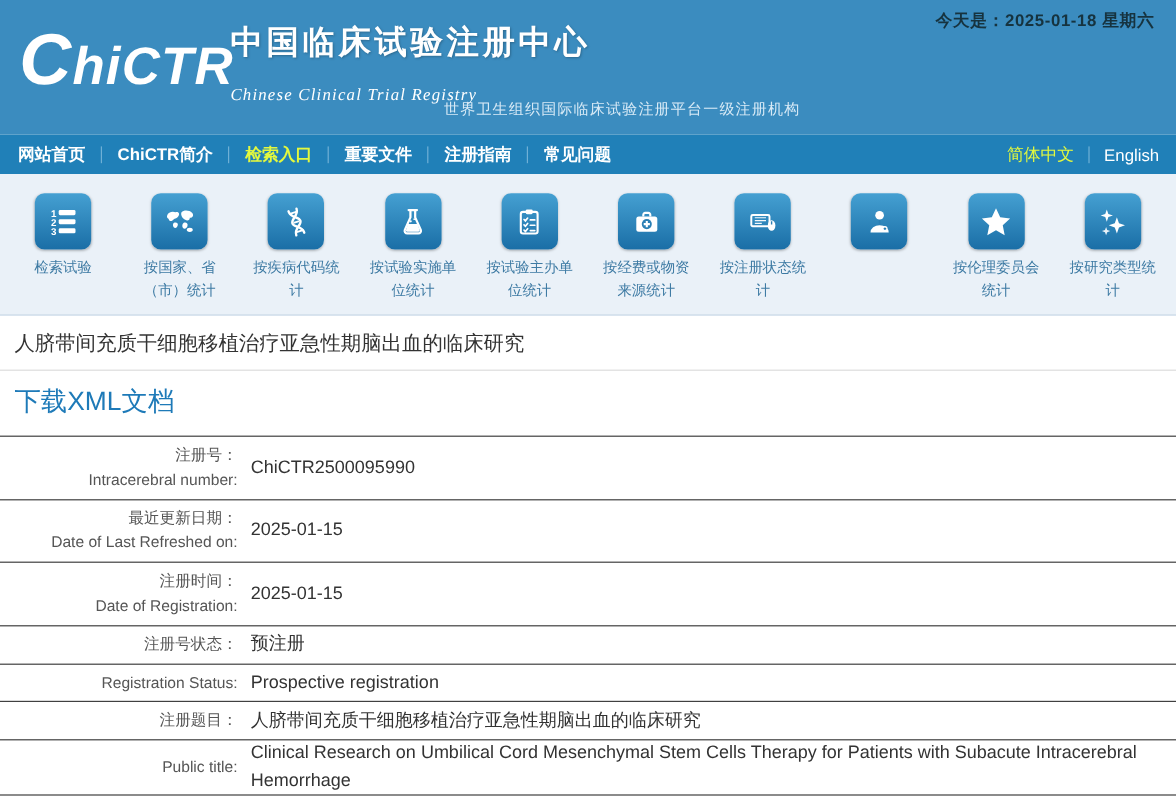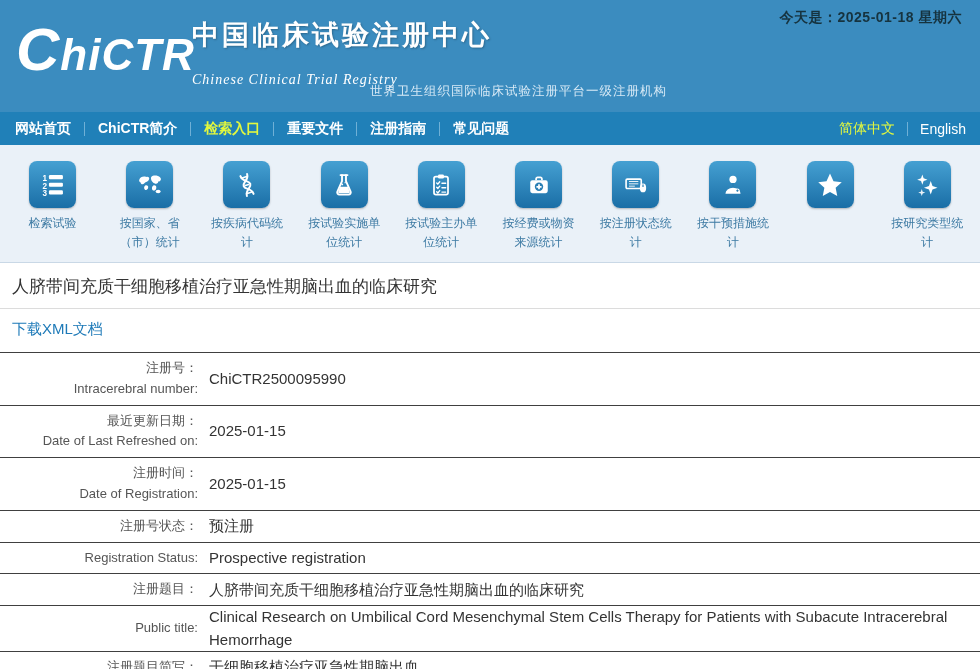--- a/index.html
+++ b/index.html
@@ -45,21 +45,21 @@
           background:linear-gradient(var(--tile-blue-top,#45a0d2),var(--tile-blue-bottom,#1a6ea6));
           display:flex; align-items:center; justify-content:center;
           box-shadow:0 1px 2px rgba(0,0,0,.25); }
   .tool-label { margin-top:6px; width:80px; font-size:12px; line-height:1.55;
                 color:var(--tool-label-blue,#3d7aa3); text-align:center; }
 
   
   .page-title { font-size:17px; color:#333; padding:12px 12px 10px;
                 border-bottom:1px solid #dcdcdc; }
   .download-row { padding:11px 12px 13px; }
-  .download-link { font-size:15px; color:var(--link-blue,#1e7ab8); cursor:pointer; }
+  .download-link { font-size:22px; color:var(--link-blue,#1e7ab8); cursor:pointer; }
 
   .dtable { width:100%; }
   .trow { display:flex; align-items:center; border-top:1px solid #404040; }
   .tlabel { width:198px; flex-shrink:0; text-align:right; color:#555;
             font-size:13px; line-height:1.6; padding:5px 0; }
   .tvalue { padding-left:11px; color:#333; font-size:15px; line-height:1.5; }
 </style>
 </head>
 <body>
 
@@ -198,29 +198,29 @@
   <div class="tool">
     <div class="tile">
       <svg viewBox="0 0 24 24" width="28" height="28" fill="#fff">
         <circle cx="12" cy="7.2" r="3.1"></circle>
         <path d="M5.5 19.5 a6.5 5.2 0 0 1 13 0 Z"></path>
         <circle cx="15.8" cy="16.8" r="1.9" fill="#fff"></circle>
         <path d="M15.8 15.9 v1.8 M14.9 16.8 h1.8" stroke="#2a7fb4" stroke-width="0.9" fill="none"></path>
         <path d="M12 10.6 v3.4" stroke="#2a7fb4" stroke-width="1.1" fill="none"></path>
       </svg>
     </div>
-    <div class="tool-label">按干预措施统计</div>
   </div>
 
   <div class="tool">
     <div class="tile">
       <svg viewBox="0 0 24 24" width="30" height="30" fill="#fff">
         <path d="M12 2.8 L14.8 8.9 21.4 9.7 16.5 14.2 17.8 20.8 12 17.5 6.2 20.8 7.5 14.2 2.6 9.7 9.2 8.9 Z"></path>
       </svg>
     </div>
+    <div class="tool-label">按伦理委员会统计</div>
   </div>
 
   <div class="tool">
     <div class="tile">
       <svg viewBox="0 0 24 24" width="28" height="28" fill="#fff">
         <path d="M8 3 l1.1 3.3 3.3 1.1 -3.3 1.1 L8 11.8 6.9 8.5 3.6 7.4 6.9 6.3 Z"></path>
         <path d="M15.2 8.6 l1.5 4.3 4.3 1.5 -4.3 1.5 -1.5 4.3 -1.5 -4.3 -4.3 -1.5 4.3 -1.5 Z"></path>
         <path d="M7.5 15.5 l0.8 2.2 2.2 0.8 -2.2 0.8 -0.8 2.2 -0.8 -2.2 -2.2 -0.8 2.2 -0.8 Z" opacity="0.9"></path>
       </svg>
     </div>

